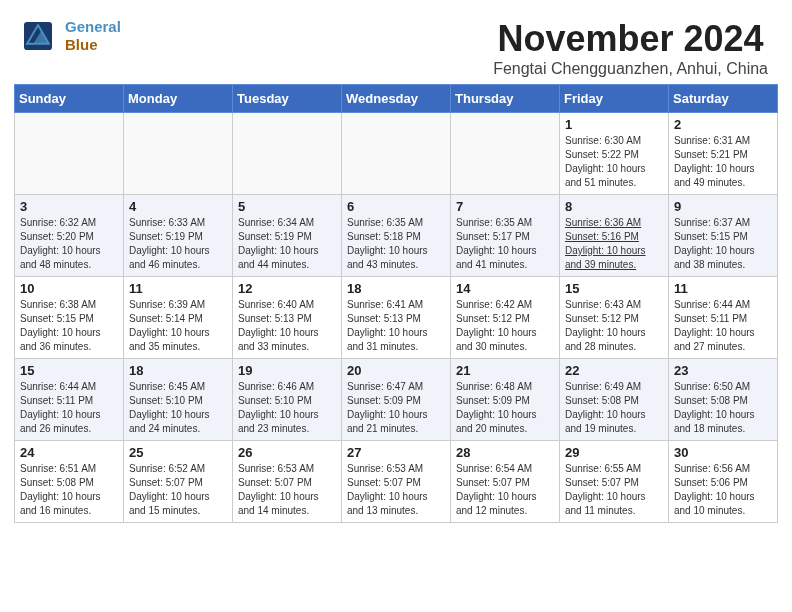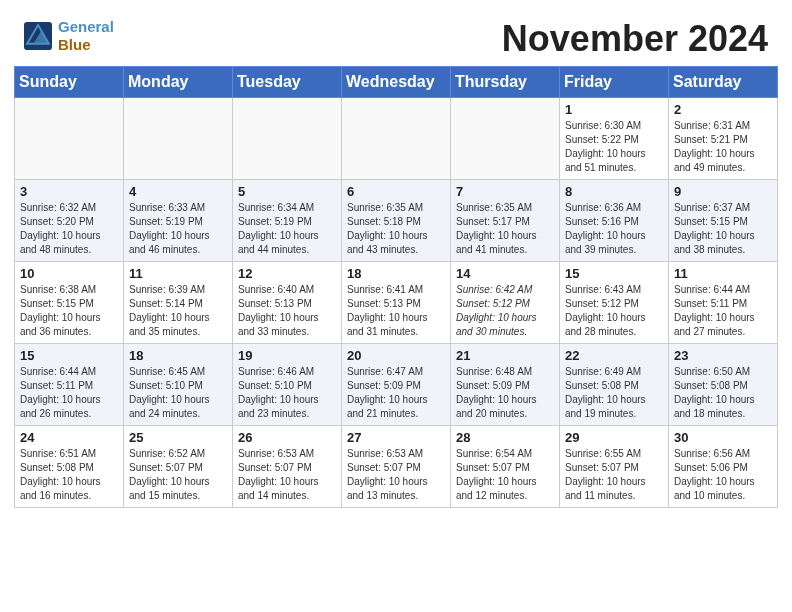--- a/index.html
+++ b/index.html
@@ -11,21 +11,21 @@
     }
     .header {
       display: flex;
       justify-content: space-between;
       align-items: flex-start;
       padding: 18px 24px 6px 24px;
     }
     .logo {
       display: flex;
       align-items: center;
-      gap: 6px;
+      gap: 13px;
     }
     .logo-text {
       font-size: 15px;
       font-weight: bold;
       color: #1a3a6b;
       line-height: 1.2;
     }
     .logo-text span {
       color: #4a90c4;
     }
@@ -47,21 +47,21 @@
     }
     .calendar {
       margin: 0 14px 14px 14px;
       border-collapse: collapse;
       width: calc(100% - 28px);
       table-layout: fixed;
     }
     .calendar th {
       background: #3a6bbf;
       color: #fff;
-      font-size: 16px;
+      font-size: 13px;
       font-weight: bold;
       padding: 6px 4px;
       text-align: left;
       border: 1px solid #5a8ad8;
     }
     .calendar td {
       vertical-align: top;
       border: 1px solid #ccc;
       padding: 4px 5px;
       font-size: 10.5px;
@@ -97,20 +97,21 @@
       <polygon points="18,4 32,28 4,28" fill="none" stroke="#4a90c4" stroke-width="2.5"></polygon>
       <polygon points="22,12 32,28 12,28" fill="#4a90c4" opacity="0.7"></polygon>
     </svg>
     <div class="logo-text">
       <div><span>General</span></div>
       <div><span style="color:#a16207">Blue</span></div>
     </div>
   </div>
   <div class="title-block">
     <div class="month-title">November 2024</div>
+    <div class="location">Fengtai Chengguanzhen, Anhui, China</div>
   </div>
 </div>
 
 <table class="calendar">
   <thead>
     <tr>
     <th>Sunday</th>
         <th>Monday</th>
         <th>Tuesday</th>
         <th>Wednesday</th>
@@ -172,21 +173,21 @@
         </td>
         <td>
           <div class="day-num">7</div>
           <div class="day-info" style="white-space: pre-line;">Sunrise: 6:35 AM
 Sunset: 5:17 PM
 Daylight: 10 hours
 and 41 minutes.</div>
         </td>
         <td>
           <div class="day-num">8</div>
-          <div class="day-info" style="white-space: pre-line;">Sunrise: 6:36 AM
+          <div class="day-info" style="white-space: pre-line; text-decoration: underline;">Sunrise: 6:36 AM
 Sunset: 5:16 PM
 Daylight: 10 hours
 and 39 minutes.</div>
         </td>
         <td>
           <div class="day-num">9</div>
           <div class="day-info" style="white-space: pre-line;">Sunrise: 6:37 AM
 Sunset: 5:15 PM
 Daylight: 10 hours
 and 38 minutes.</div>
@@ -216,21 +217,21 @@
         </td>
         <td>
           <div class="day-num">18</div>
           <div class="day-info" style="white-space: pre-line;">Sunrise: 6:41 AM
 Sunset: 5:13 PM
 Daylight: 10 hours
 and 31 minutes.</div>
         </td>
         <td>
           <div class="day-num">14</div>
-          <div class="day-info" style="white-space: pre-line; font-style: italic;">Sunrise: 6:42 AM
+          <div class="day-info" style="white-space: pre-line;">Sunrise: 6:42 AM
 Sunset: 5:12 PM
 Daylight: 10 hours
 and 30 minutes.</div>
         </td>
         <td>
           <div class="day-num">15</div>
           <div class="day-info" style="white-space: pre-line;">Sunrise: 6:43 AM
 Sunset: 5:12 PM
 Daylight: 10 hours
 and 28 minutes.</div>

